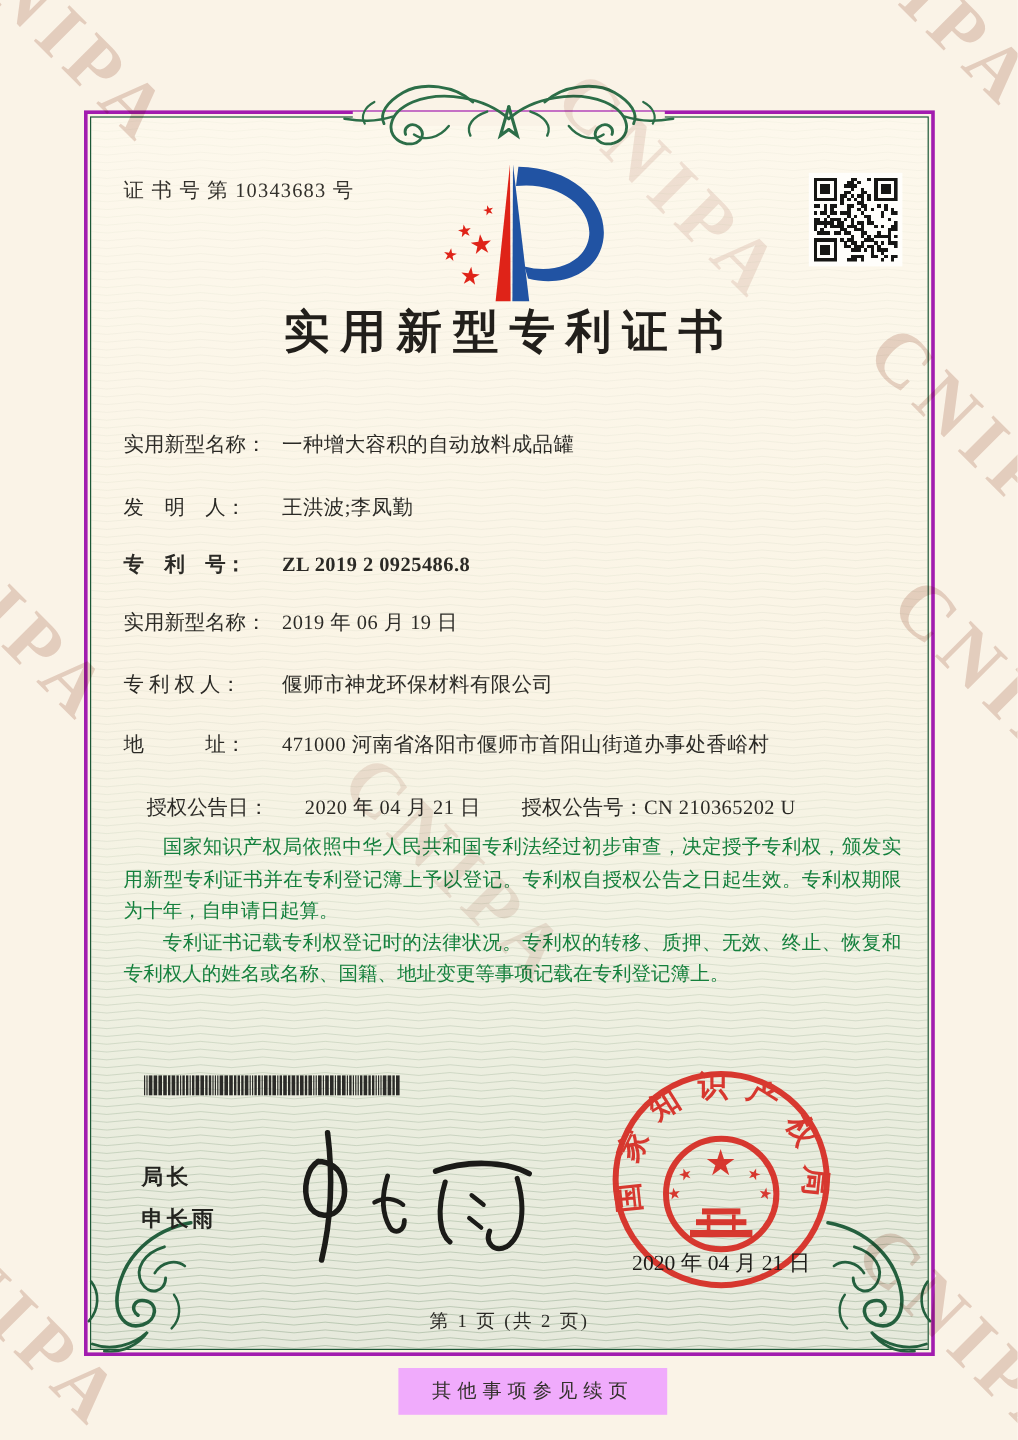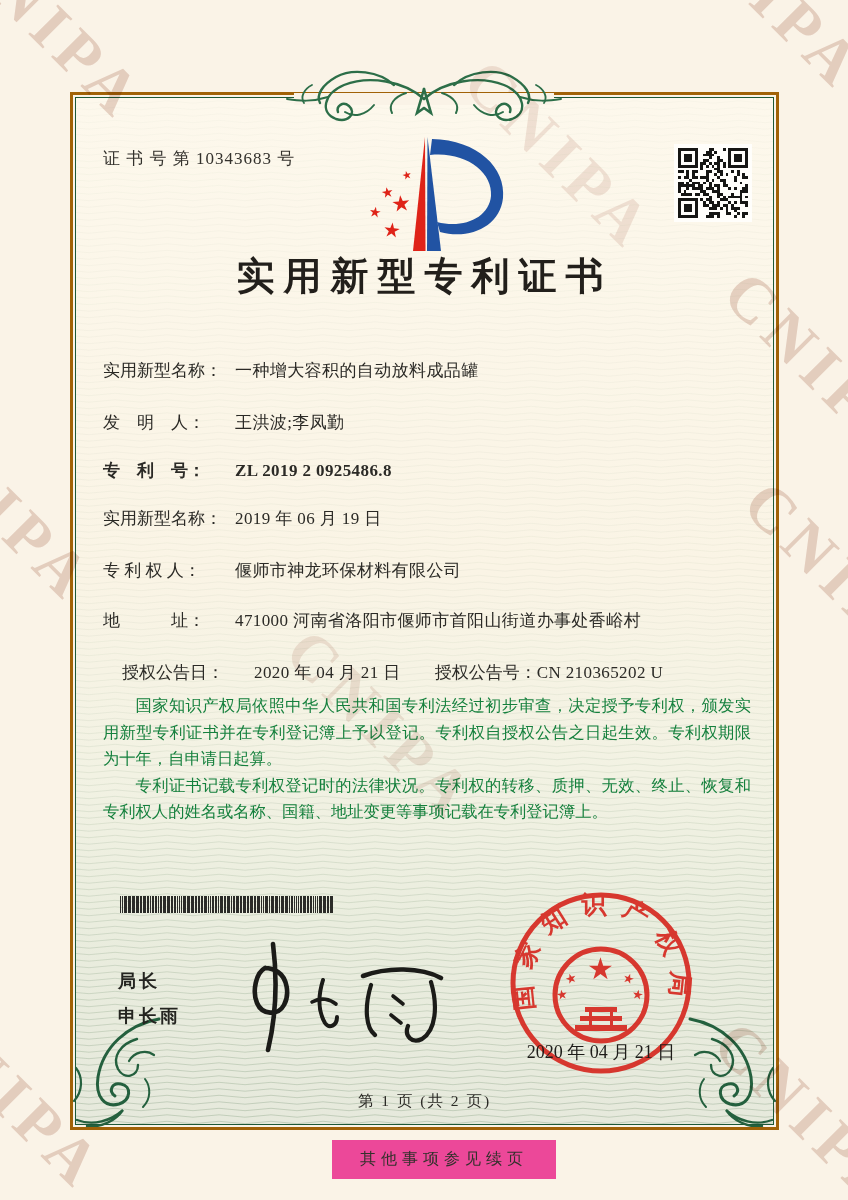--- a/index.html
+++ b/index.html
@@ -12,21 +12,21 @@
   .wm{
     position:absolute;z-index:3;white-space:nowrap;pointer-events:none;
     font:bold 64px "Liberation Serif","DejaVu Serif",serif;letter-spacing:8px;
     color:rgba(201,160,146,.42);mix-blend-mode:multiply;
     transform:rotate(45deg);transform-origin:center;
   }
   .wm.faint{color:rgba(201,160,146,.26);}
   
   .cert{
     position:absolute;left:70px;top:92px;width:703px;height:1032px;
-    border:3px solid #a16207;z-index:2;
+    border:3px solid #a21caf;z-index:2;
   }
   .cert-line{position:absolute;inset:2px;border:1px solid #1c5837;pointer-events:none;}
   .cert-bg{
     position:absolute;inset:3px;
     background:linear-gradient(180deg,#fdf8ec 0%,#faf4e5 46%,#f2f2e3 66%,#eaedde 80%,#e6e9dc 100%);
   }
   .cert-bg svg{position:absolute;left:0;top:0;}
   
   .cert-number{position:absolute;left:30px;top:52px;font-size:17px;letter-spacing:1px;color:#33312c;}
   .logo{position:absolute;left:279px;top:36px;}
@@ -50,21 +50,21 @@
   .signature{position:absolute;left:152px;top:843px;}
   .seal{position:absolute;left:428px;top:788px;opacity:.9;}
   .seal-date{position:absolute;left:428px;top:945px;width:200px;text-align:center;
              font-size:18px;color:#1d1c19;white-space:nowrap;}
   .page-info{position:absolute;left:0;right:0;top:996px;text-align:center;
              font-size:15.5px;letter-spacing:2px;color:#2b2a26;}
   .flourish{position:absolute;}
   .garland{position:absolute;left:211px;top:-32px;}
   .cont-box{
     position:absolute;left:332px;top:1140px;width:224px;z-index:2;
-    background:#ec4899;padding:9px 0;text-align:center;
+    background:#f0abfc;padding:9px 0;text-align:center;
     font-size:16px;letter-spacing:5px;color:#33312c;
   }
 </style>
 </head>
 <body>
 
 <div class="wm" style="left:-70px;top:-12px;">CNIPA</div>
 <div class="wm faint" style="left:440px;top:118px;">CNIPA</div>
 <div class="wm" style="left:650px;top:-42px;">CNIPA</div>
 <div class="wm" style="left:700px;top:330px;">CNIPA</div>

